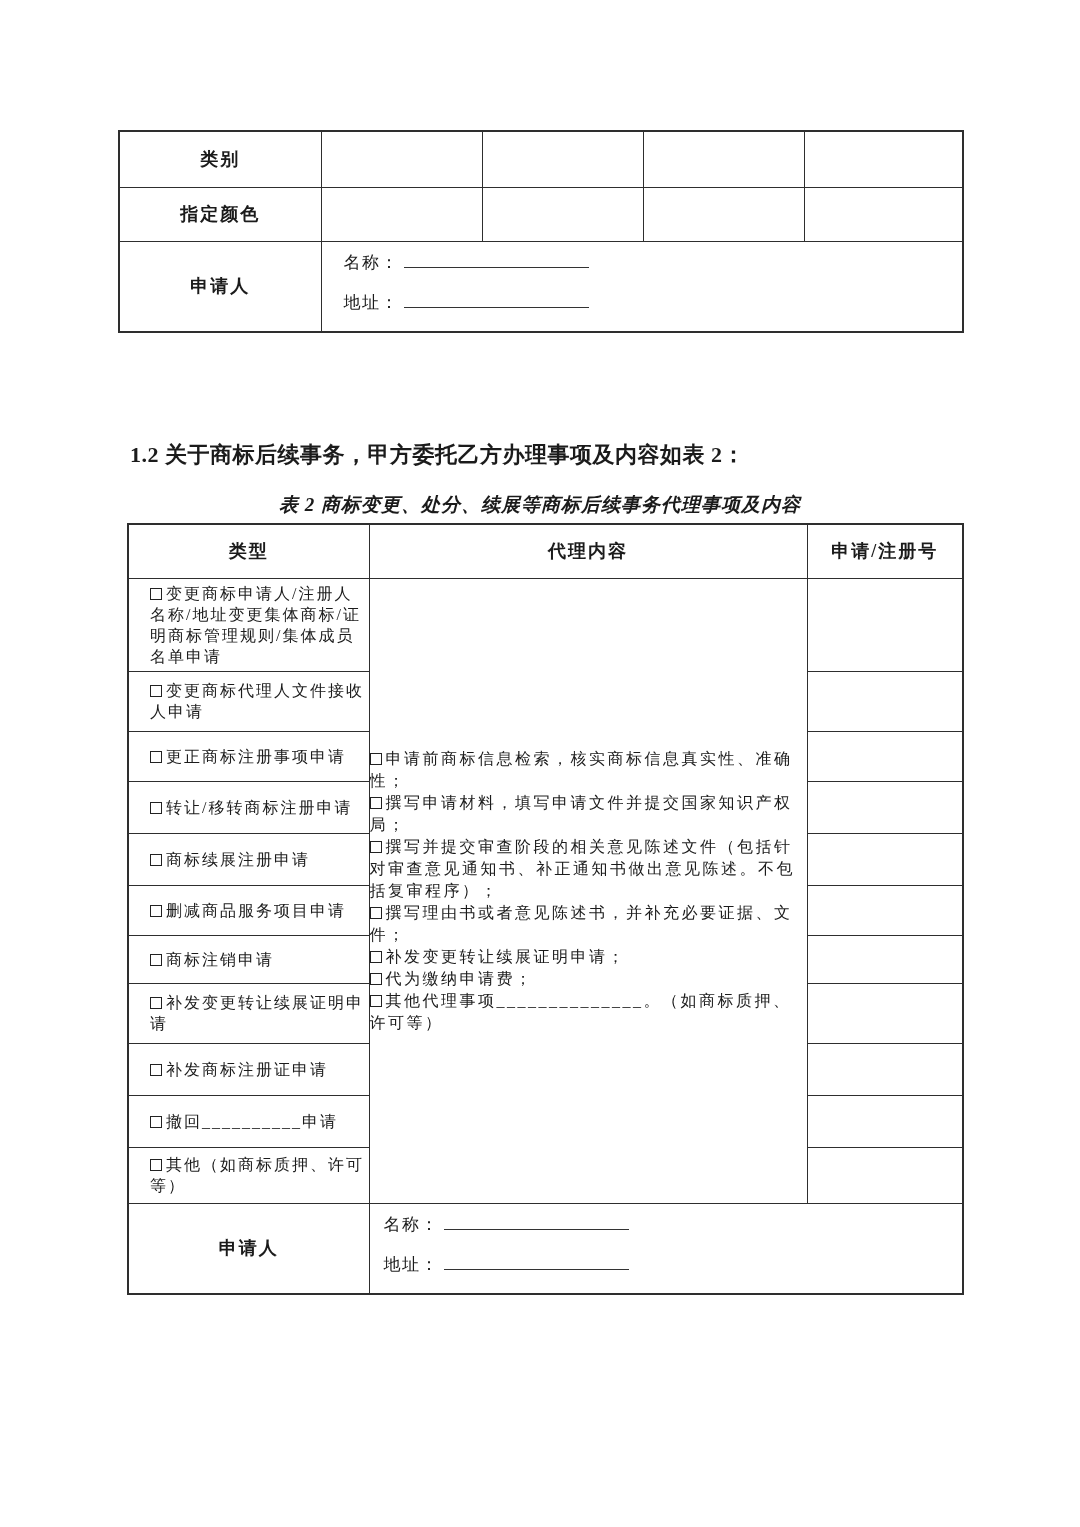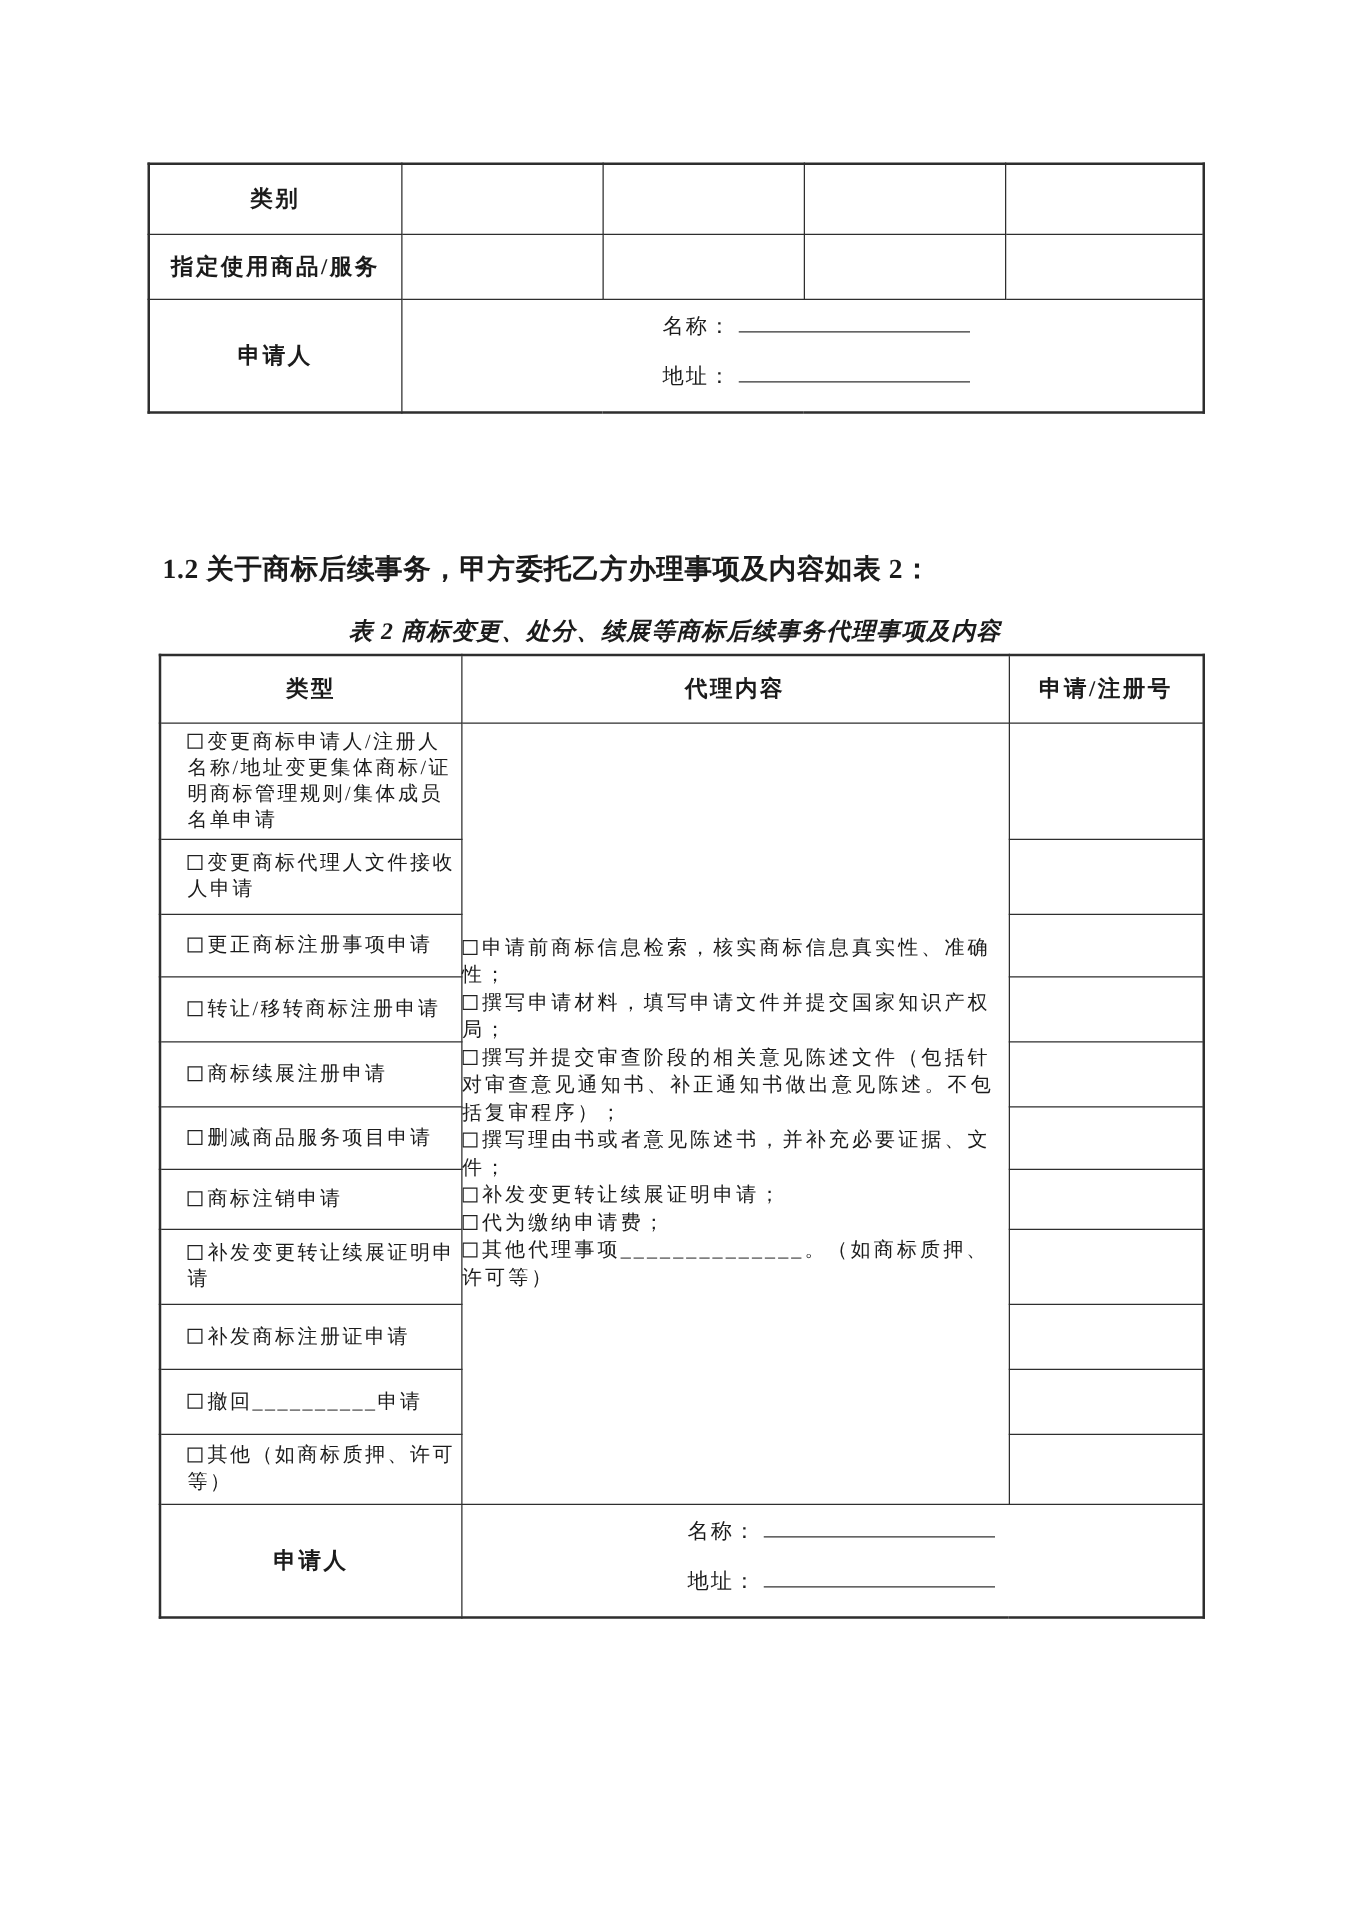--- a/index.html
+++ b/index.html
@@ -30,21 +30,21 @@
   }
   .agency-cell {
     font-size:16px; letter-spacing:2.5px; line-height:22px;
     padding:6px 8px 6px 0;
   }
   .agency-item { margin:0; }
   .cb {
     display:inline-block; width:12px; height:12px; border:1.5px solid #222;
     margin-right:4px; vertical-align:-1px; background:#fff;
   }
-  .applicant-value { padding-left:22px; font-size:17px; letter-spacing:1.5px;text-align:center; }
+  .applicant-value { padding-left:22px; font-size:17px; letter-spacing:1.5px; }
   .t2 .applicant-value { padding-left:14px; }
   .na-line { height:24px; margin:9px 0 16px 0; }
   .blank {
     display:inline-block; width:185px; height:15px;
     border-bottom:1.4px solid #333; margin-left:5px;
   }
   .heading {
     position:absolute; left:130px; font-size:22px; font-weight:bold;
     letter-spacing:0.5px; white-space:nowrap;
   }
@@ -75,22 +75,22 @@
         <col style="width:159px">
       </colgroup>
     <tbody>
         <tr class="h56">
       <th class="label-cell">类别</th>
       <td></td>
       <td></td>
       <td></td>
       <td></td>
     </tr>
-    <tr class="h52">
-      <th class="label-cell">指定使用商品/服务</th>
+    <tr class="h54">
+      <th class="label-cell">指定颜色</th>
       <td></td>
       <td></td>
       <td></td>
       <td></td>
     </tr>
     <tr class="h86">
       <th class="label-cell applicant-label">申请人</th>
       <td class="applicant-value" colspan="4">
         <div class="na-line">
           <span>名称：</span><span class="blank"></span>

